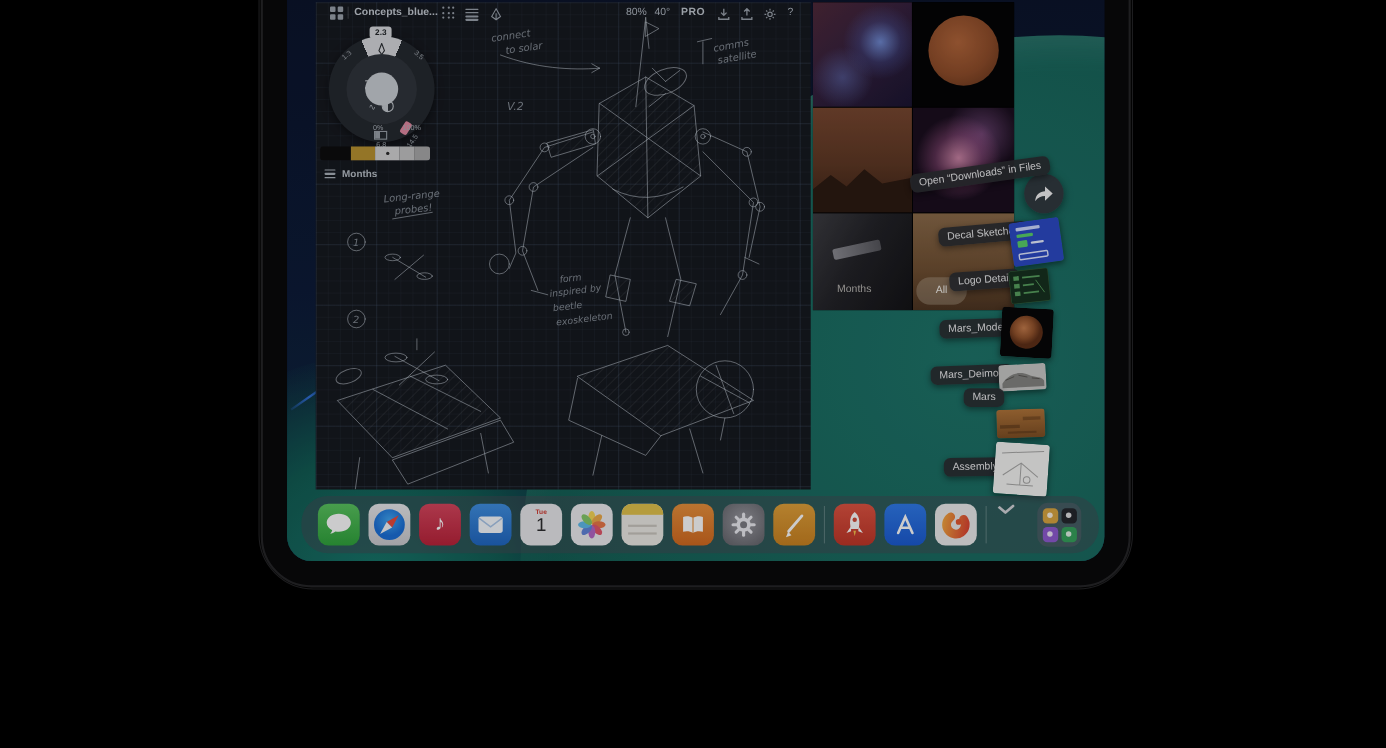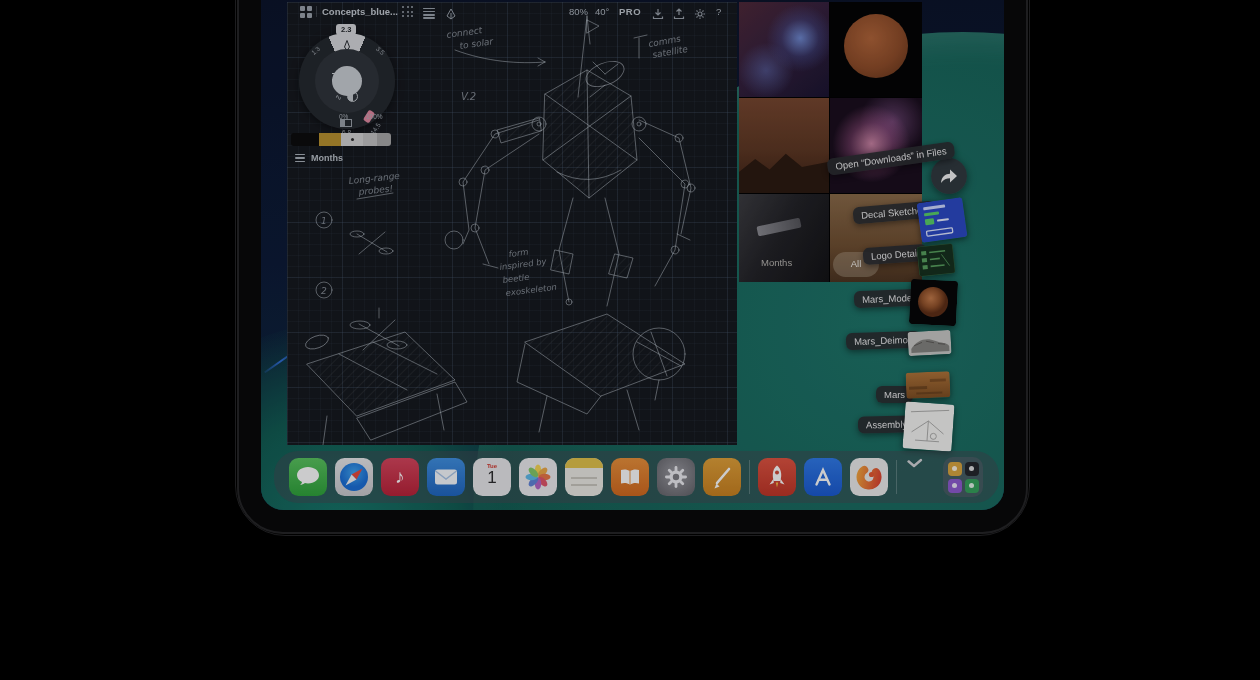--- a/index.html
+++ b/index.html
@@ -389,21 +389,21 @@
 
         <div class="pill" style="left:585px;top:370px;transform:rotate(-2deg)">Mars_Deimos</div>
         <div class="thumb" style="left:647px;top:369px;width:43px;height:24px;transform:rotate(-3deg)">
           <svg width="43" height="24" viewBox="0 0 43 24">
               <rect width="43" height="24" rx="2" fill="#c8c8c6"></rect>
               <path d="M3,17 C9,8 19,6 27,10 C33,13 39,12 41,16 L41,21 L3,21 Z" fill="#6e6e68" opacity=".75"></path>
               <path d="M6,14 L14,11 M18,10 L26,12 M30,13 L37,14" stroke="#55524e" stroke-width="0.8" fill="none"></path>
             </svg>
         </div>
 
-        <div class="pill" style="left:615px;top:424px">Mars</div>
+        <div class="pill" style="left:615px;top:391px">Mars</div>
         <div class="thumb" style="left:645px;top:410px;width:44px;height:26px;transform:rotate(-2deg)">
           <svg width="44" height="26" viewBox="0 0 44 26">
               <defs>
                 <linearGradient id="mm" x1="0" y1="0" x2="0" y2="1">
                   <stop offset="0%" stop-color="#b07438"></stop>
                   <stop offset="100%" stop-color="#7e4e22"></stop>
                 </linearGradient>
               </defs>
               <rect width="44" height="26" rx="2" fill="url(#mm)"></rect>
               <rect x="3" y="14" width="18" height="3" fill="#4a2a12" opacity=".45"></rect>

